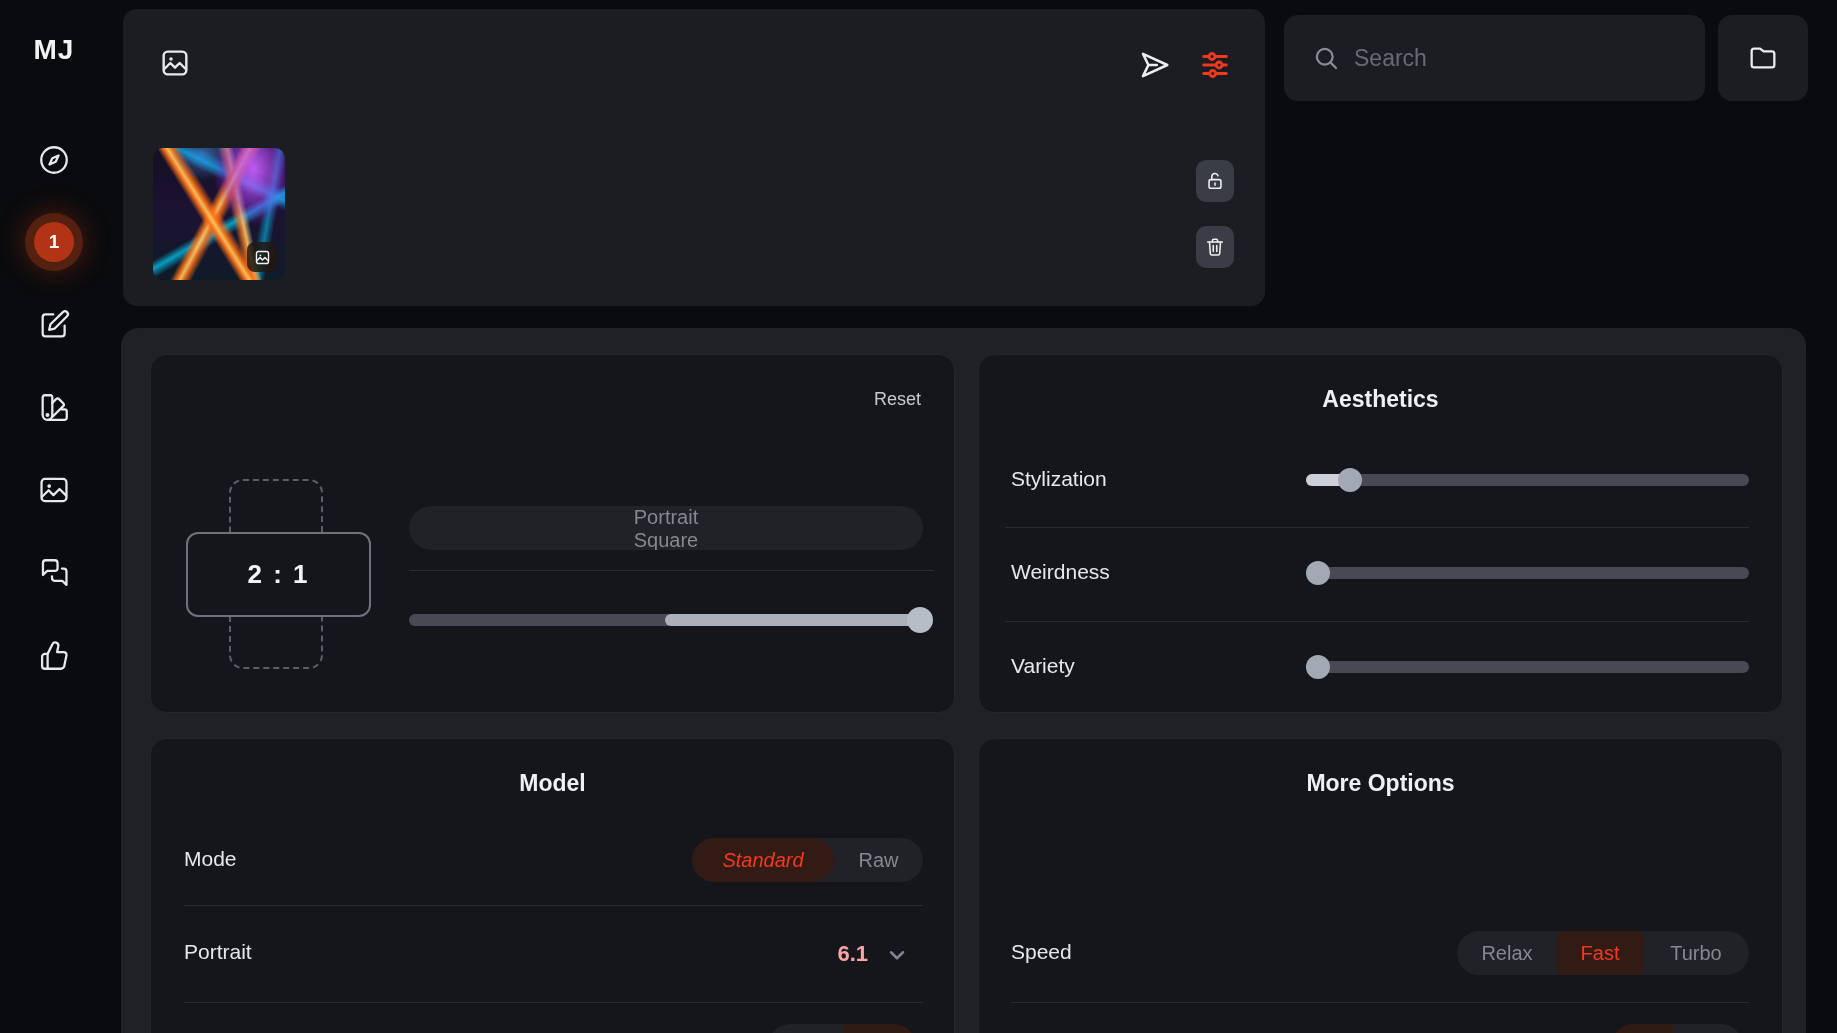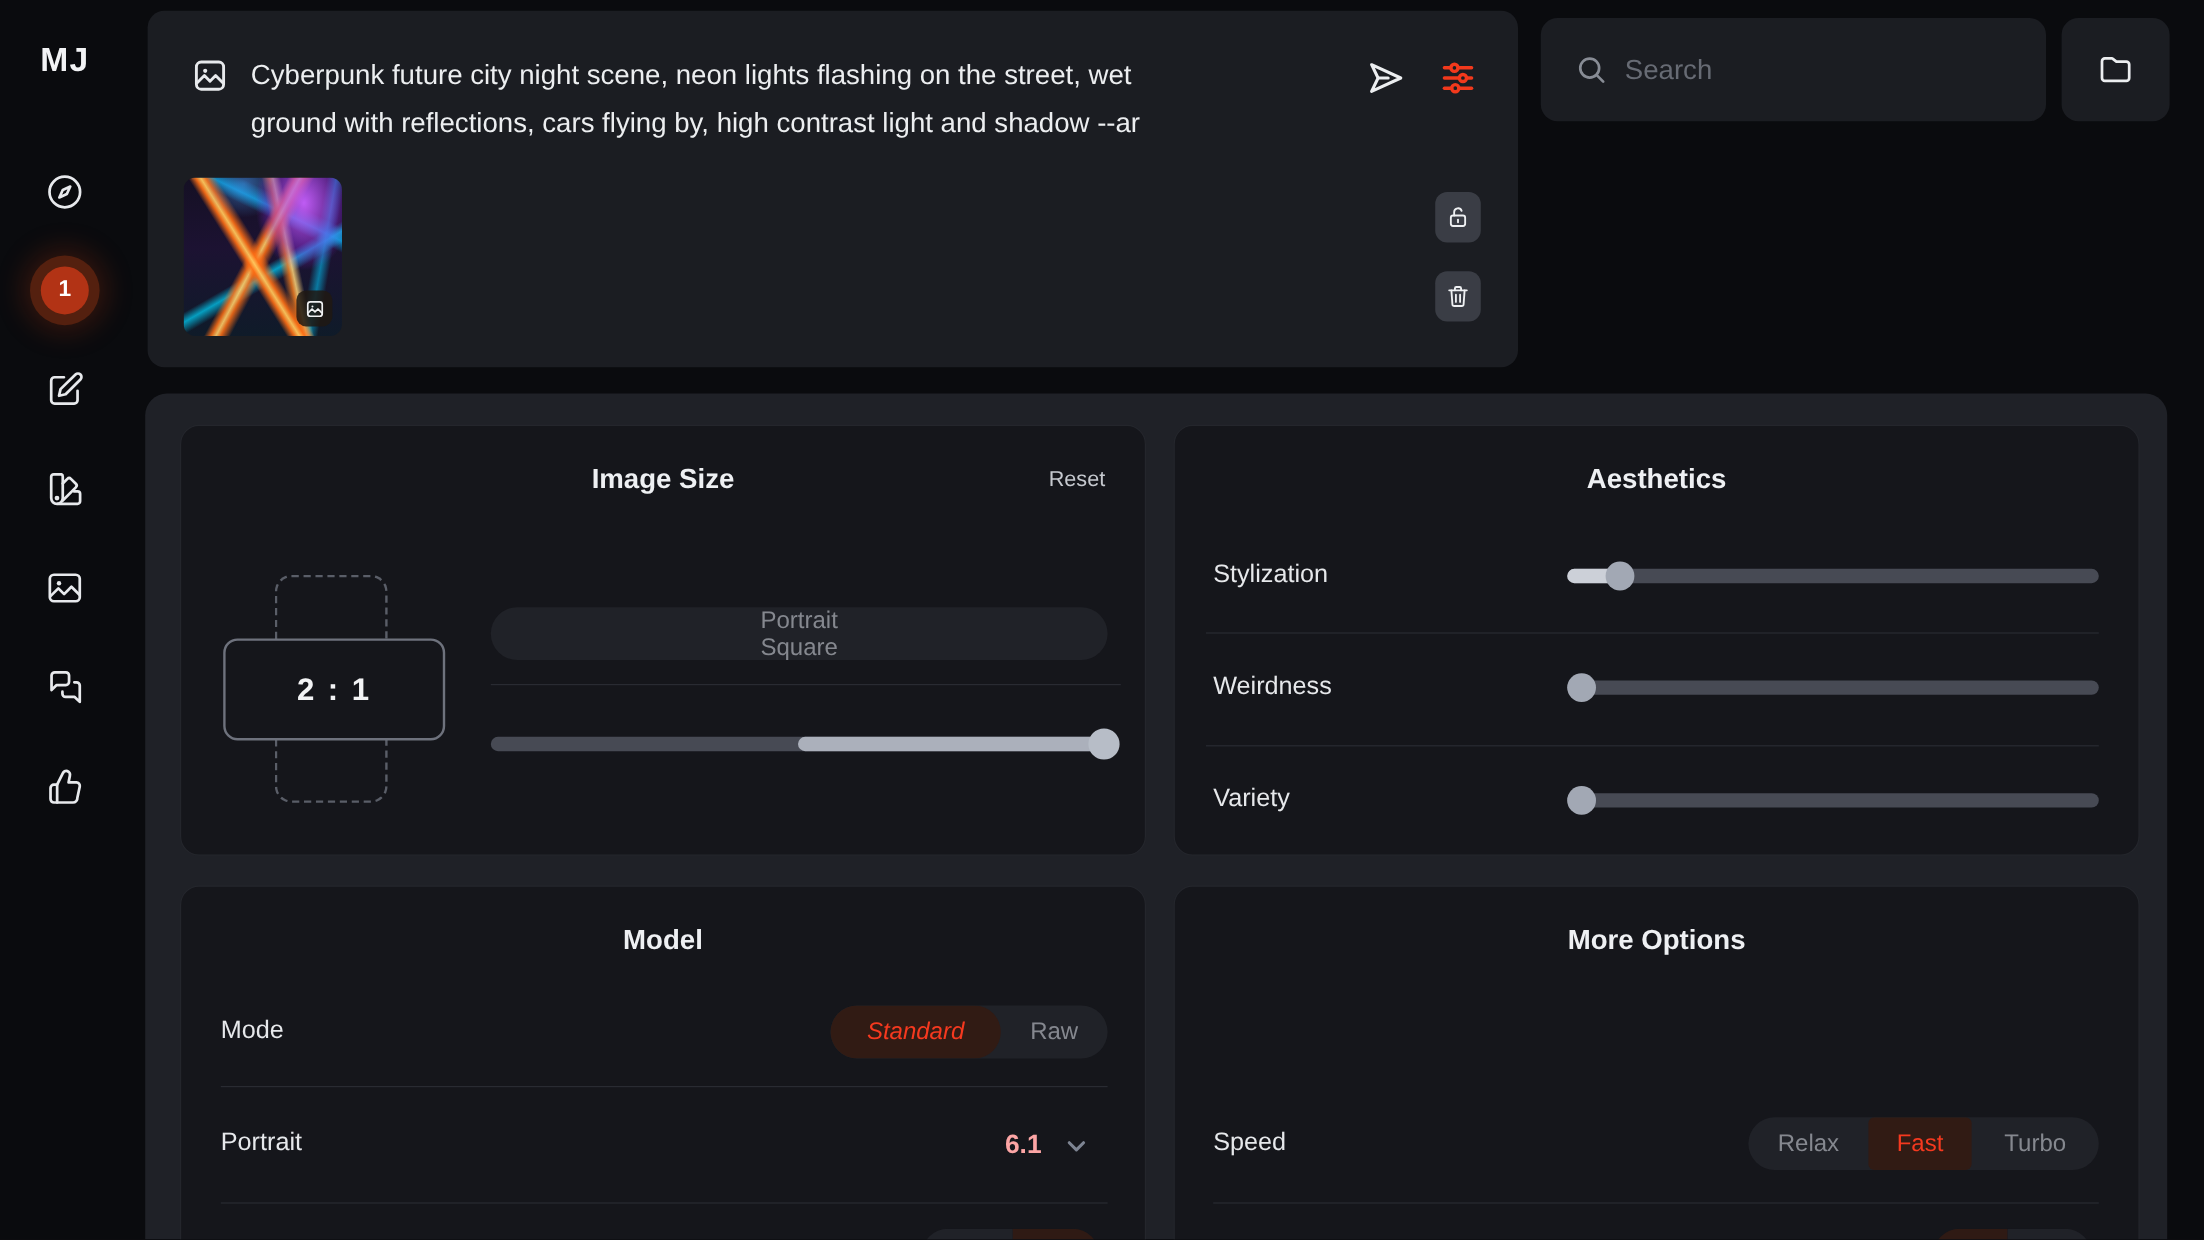--- a/index.html
+++ b/index.html
@@ -174,21 +174,20 @@
 
   <div class="prompt-bar">
     <span class="prompt-photo-icon">
       <svg viewBox="0 0 24 24" fill="none" stroke="currentColor" stroke-width="1.8" stroke-linecap="round" stroke-linejoin="round" width="32" height="32">
         <rect x="3.5" y="3.5" width="17" height="17" rx="3"></rect>
         <circle cx="9" cy="9" r="1.3" fill="currentColor" stroke="none"></circle>
         <path d="M4 16.5l4.5-4.5 3.5 3.5 3.5-3.5 4.5 4.5"></path>
       </svg>
     </span>
 
-    <div class="prompt-text">Cyberpunk future city night scene, neon lights flashing on the street, wet ground with reflections, cars flying by, high contrast light and shadow --ar</div>
 
     <span class="send-btn">
       <span>
         <svg viewBox="0 0 24 24" fill="none" stroke="currentColor" stroke-width="1.7" stroke-linecap="round" stroke-linejoin="round" width="36" height="36">
           <path d="M4 4.6L20.2 12 4 19.4 7.6 12z"></path>
           <path d="M7.6 12h5.6"></path>
         </svg>
       </span>
     </span>
 
@@ -256,21 +255,20 @@
     <span>
       <svg viewBox="0 0 24 24" fill="none" stroke="currentColor" stroke-width="1.7" stroke-linecap="round" stroke-linejoin="round" width="32" height="32">
         <path d="M3.5 8V6.8a1.8 1.8 0 0 1 1.8-1.8h4.3a1 1 0 0 1 .7.3L12.5 7h6.2a1.8 1.8 0 0 1 1.8 1.8v8.4a1.8 1.8 0 0 1-1.8 1.8H5.3a1.8 1.8 0 0 1-1.8-1.8z"></path>
       </svg>
     </span>
   </button>
 
   <div class="panel"></div>
 
   <div class="card" style="left:150px; top:354px; height:359px;">
-    <div class="card-title">Image Size</div>
     <div class="reset-link">Reset</div>
 
     <div class="ratio-dashed"></div>
     <div class="ratio-solid">
       <span>2 : 1</span>
     </div>
 
     <div class="seg" style="left:258px; top:151px; width:514px;flex-direction:column;">
       <div class="seg-item" style="flex:1;">Portrait</div>
       <div class="seg-item" style="flex:1;">Square</div>

